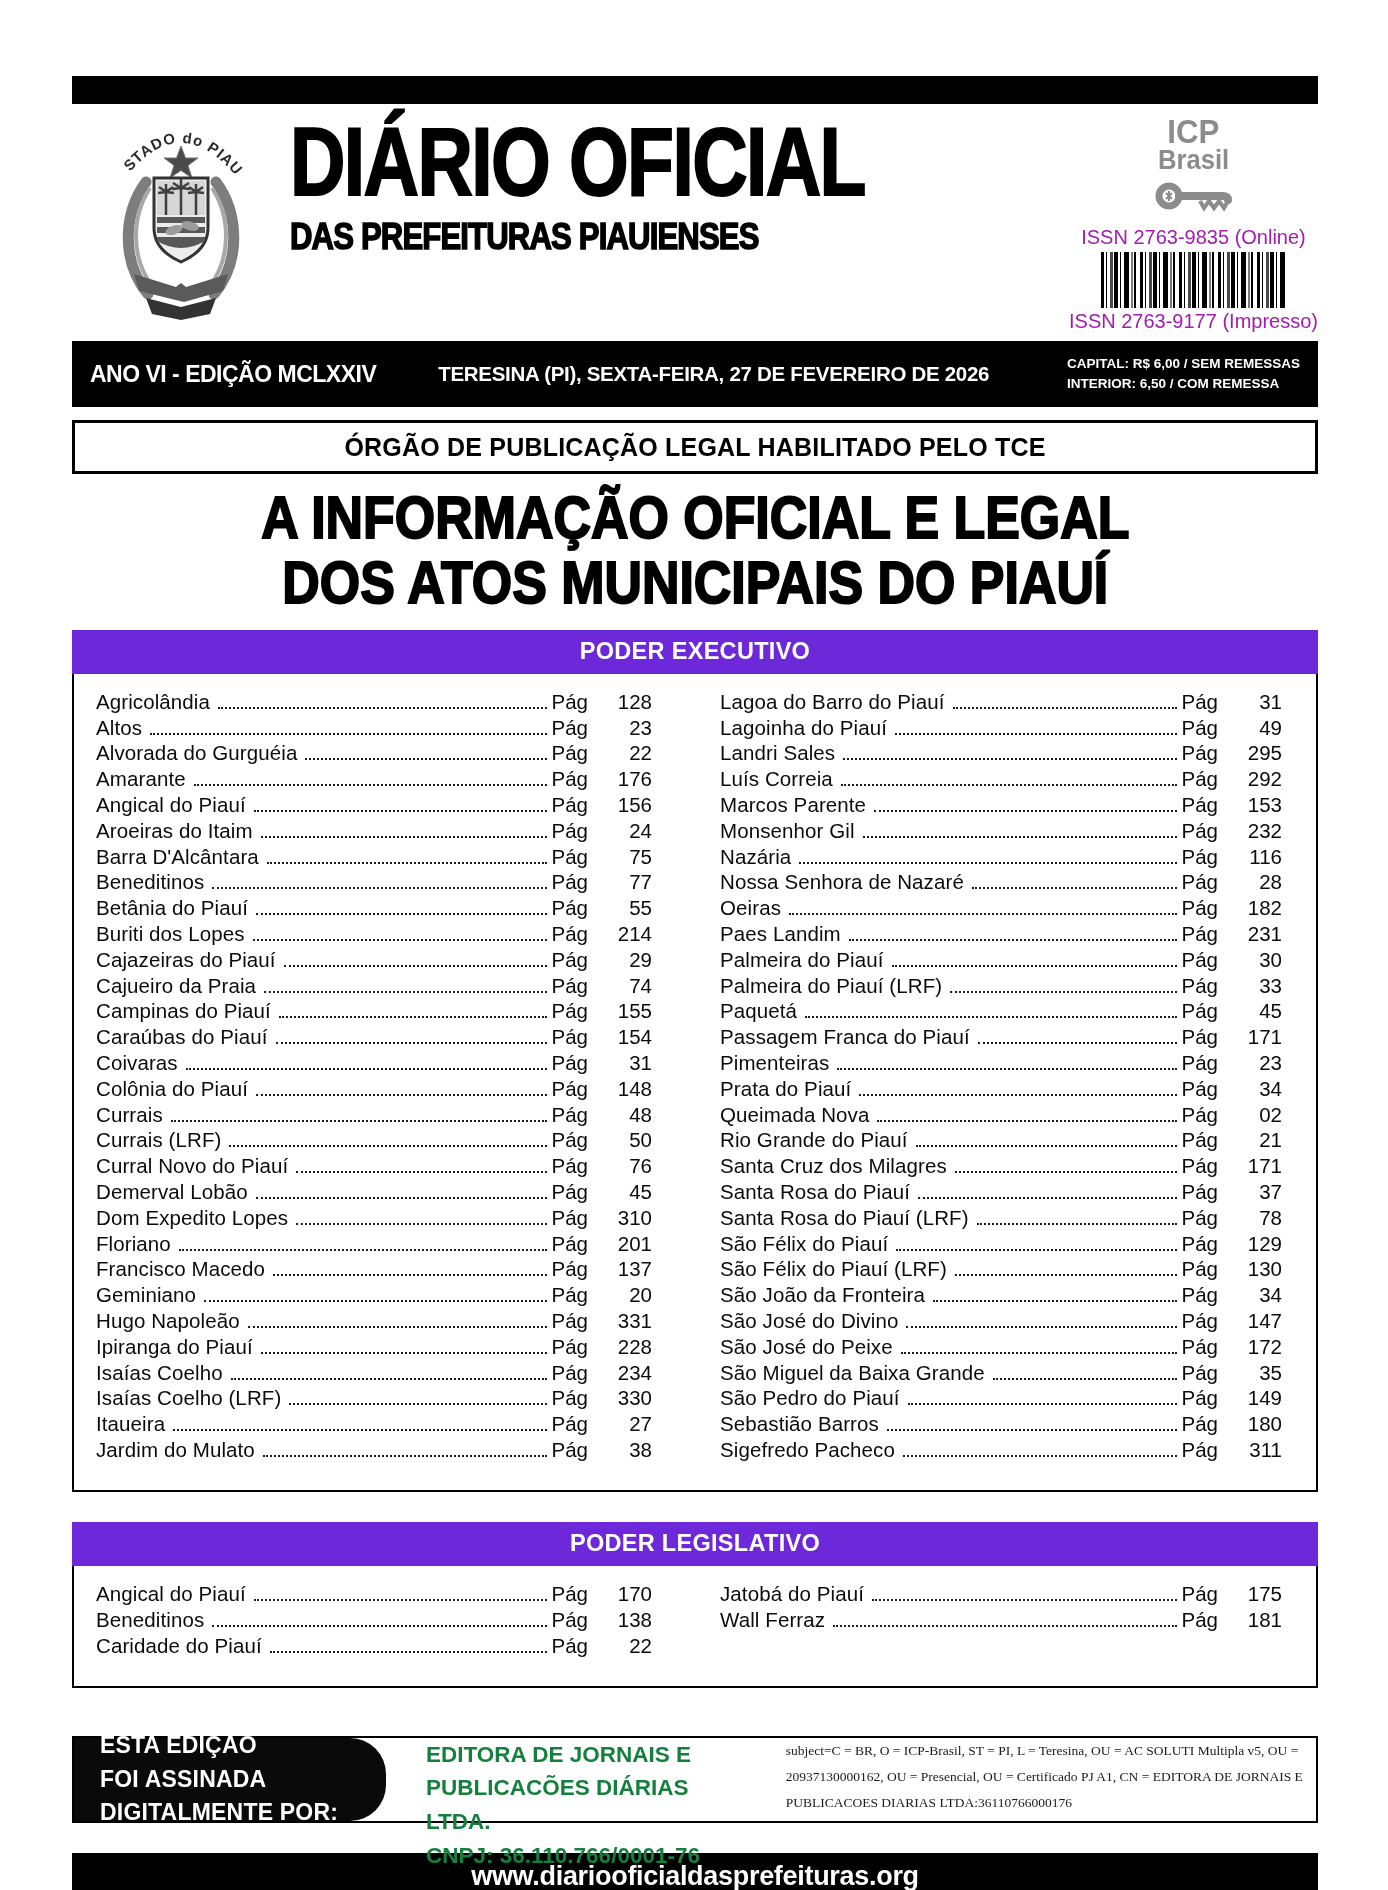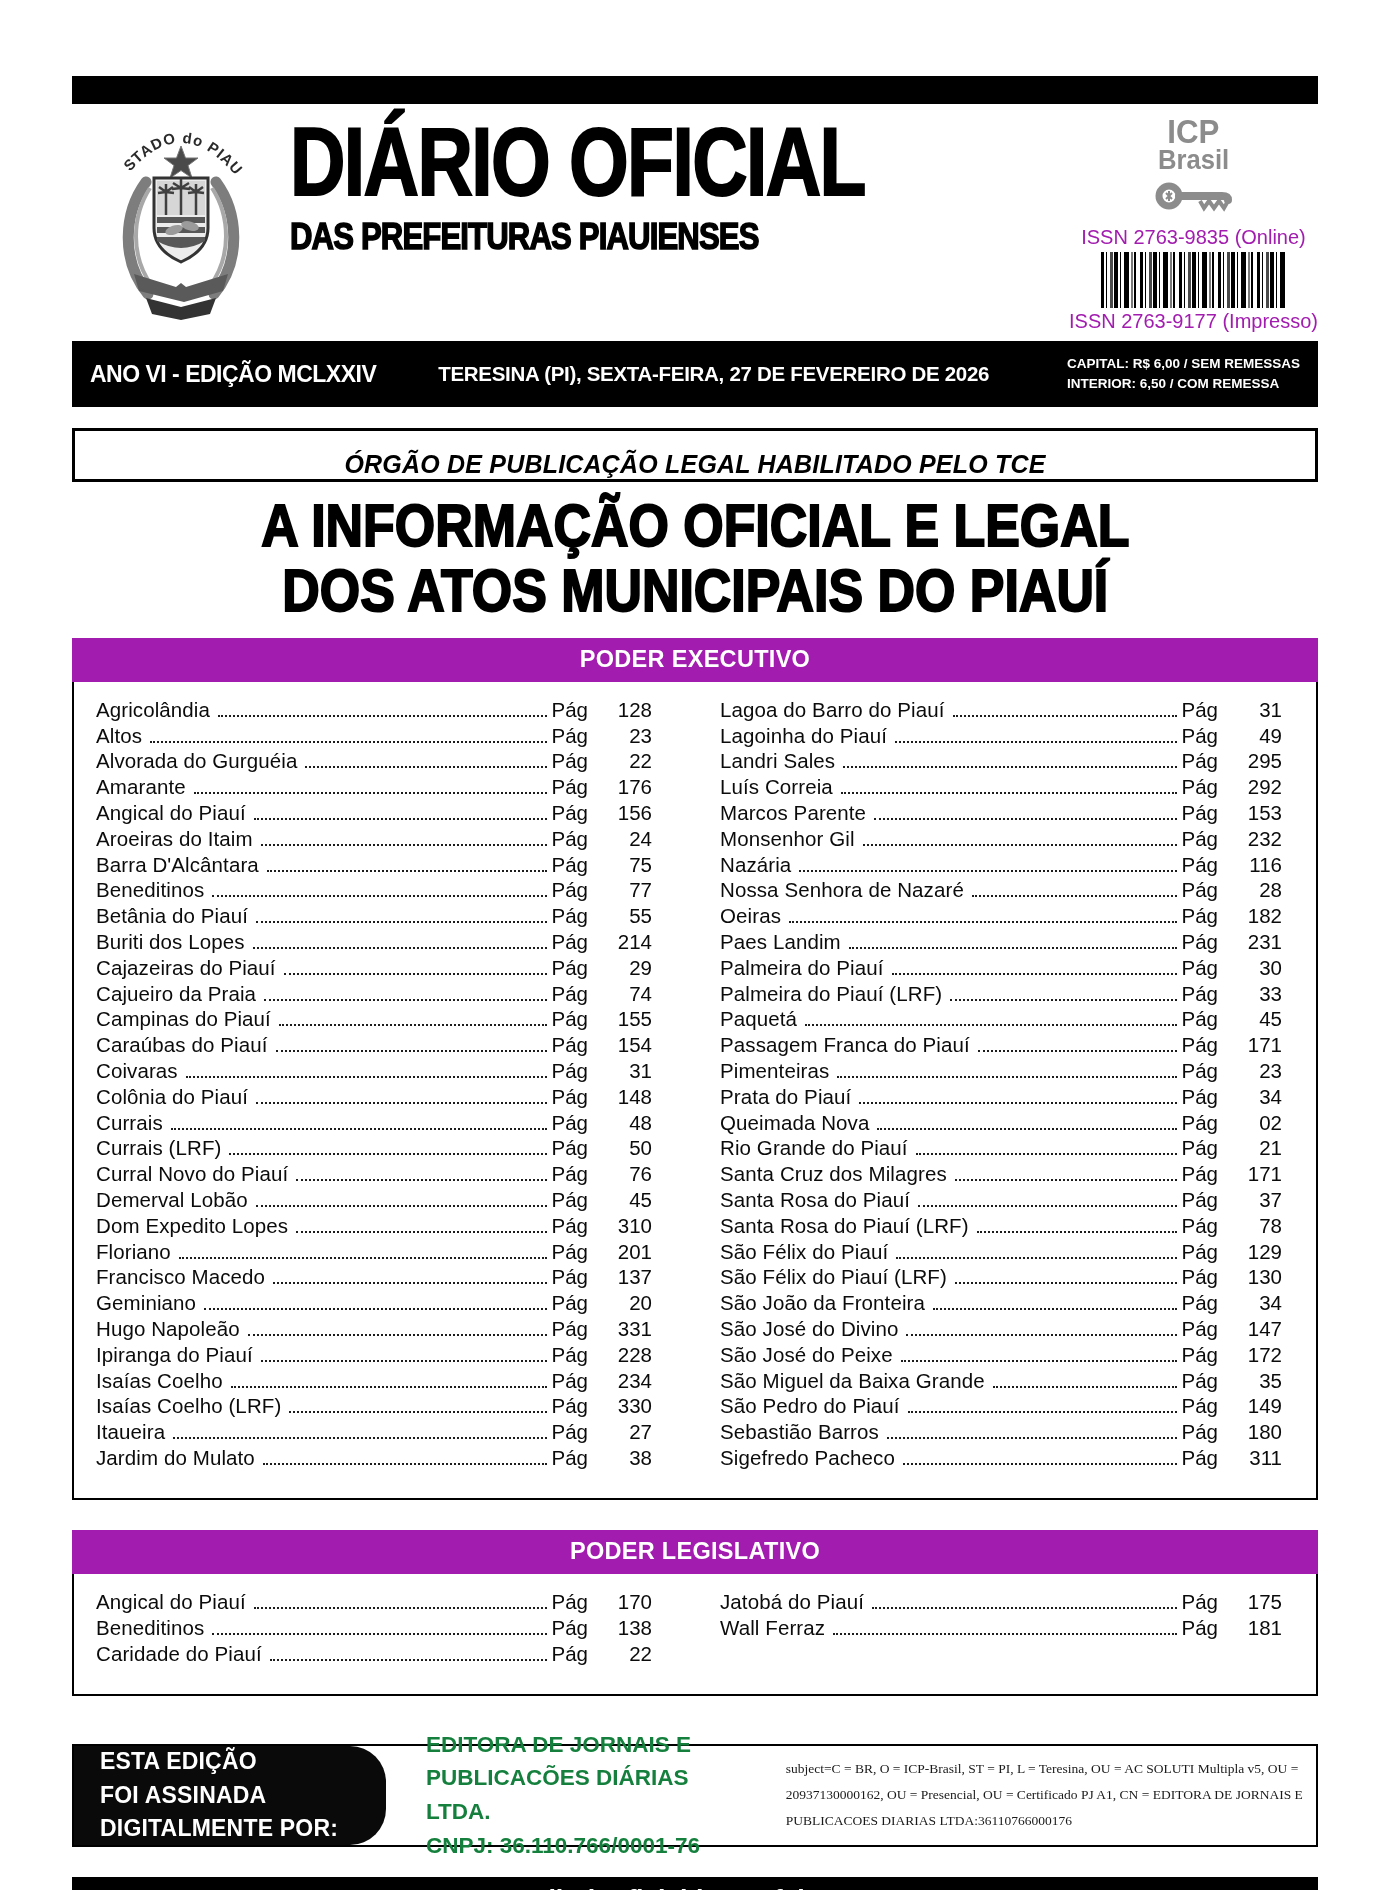--- a/index.html
+++ b/index.html
@@ -30,46 +30,46 @@
         #000 19px 20px,#fff 20px 23px,#000 23px 28px,#fff 28px 30px,
         #7a7a7a 30px 32px,#fff 32px 33px,#000 33px 35px,#fff 35px 39px);}
 
   
   .edition-bar{margin-top:5px;height:66px;background:#000;color:#fff;display:flex;align-items:center;padding:0 18px;box-sizing:border-box;}
   .ed-edition{font-size:23px;font-weight:700;letter-spacing:-.5px;white-space:nowrap;}
   .ed-date{font-size:20.5px;font-weight:700;letter-spacing:-.3px;margin-left:62px;white-space:nowrap;}
   .ed-price{margin-left:auto;font-size:13.5px;font-weight:700;line-height:1.45;text-align:left;white-space:nowrap;}
 
   
-  .tce-box{margin-top:21px;border:3px solid #000;height:48px;display:flex;align-items:flex-end;justify-content:center;font-style:italic;}
+  .tce-box{margin-top:13px;border:3px solid #000;height:48px;display:flex;align-items:center;justify-content:center;}
   .tce-box span{font-size:25px;font-weight:700;letter-spacing:.2px;}
 
   
   .headline{margin-top:12px;text-align:center;line-height:1.1;}
   .headline div{font-size:59px;font-weight:700;letter-spacing:0;}
   .headline span{display:inline-block;transform:scaleX(.88);transform-origin:center;-webkit-text-stroke:2px #000;}
 
   
   .power{margin-top:14px;}
   .power.second{margin-top:30px;}
-  .power-bar{height:44px;background:#a21caf;color:#fff;display:flex;align-items:center;justify-content:center;}
+  .power-bar{height:44px;background:#6d28d9;color:#fff;display:flex;align-items:center;justify-content:center;}
   .power-bar span{font-size:23.5px;font-weight:700;letter-spacing:.3px;}
   .power-body{border:2px solid #000;border-top:none;display:flex;padding:16px 34px 26px 22px;box-sizing:border-box;}
   .toc-col{width:560px;}
   .toc-col.right{margin-left:68px;width:566px;}
   .toc-row{display:flex;align-items:baseline;height:25.8px;font-size:20.5px;color:#0b0b0b;}
   .legis .toc-row{height:26px;}
   .toc-name{white-space:nowrap;letter-spacing:.1px;}
   .toc-leader{flex:1;border-bottom:2.6px dotted #1c1c1c;margin:0 5px 5px 8px;min-width:14px;}
   .toc-pag{flex:0 0 auto;}
   .toc-num{flex:0 0 64px;text-align:right;}
   .legis-body{min-height:95px;}
 
   
-  .sign-strip{margin-top:48px;border:2px solid #000;height:103px;display:flex;align-items:center;box-sizing:border-box;}
+  .sign-strip{margin-top:48px;border:2px solid #000;height:87px;display:flex;align-items:flex-start;box-sizing:border-box;}
   .sign-black{align-self:stretch;flex:0 0 312px;background:#0a0a0a;border-radius:0 36px 36px 0;color:#fff;display:flex;flex-direction:column;justify-content:center;padding-left:26px;box-sizing:border-box;}
   .sign-black div{font-size:23px;font-weight:700;line-height:1.45;letter-spacing:.2px;}
   .publisher{margin-left:40px;color:#15803d;font-weight:700;font-size:22.5px;line-height:1.5;}
   .cert{margin-left:44px;width:560px;font-family:"Liberation Serif",serif;font-size:13.5px;line-height:1.95;color:#1a1a1a;}
 
   
   .url-bar{margin-top:30px;height:48px;background:#000;color:#fff;display:flex;align-items:center;justify-content:center;}
   .url-bar span{font-size:27px;font-weight:700;letter-spacing:-.3px;}
 </style>
 </head>

